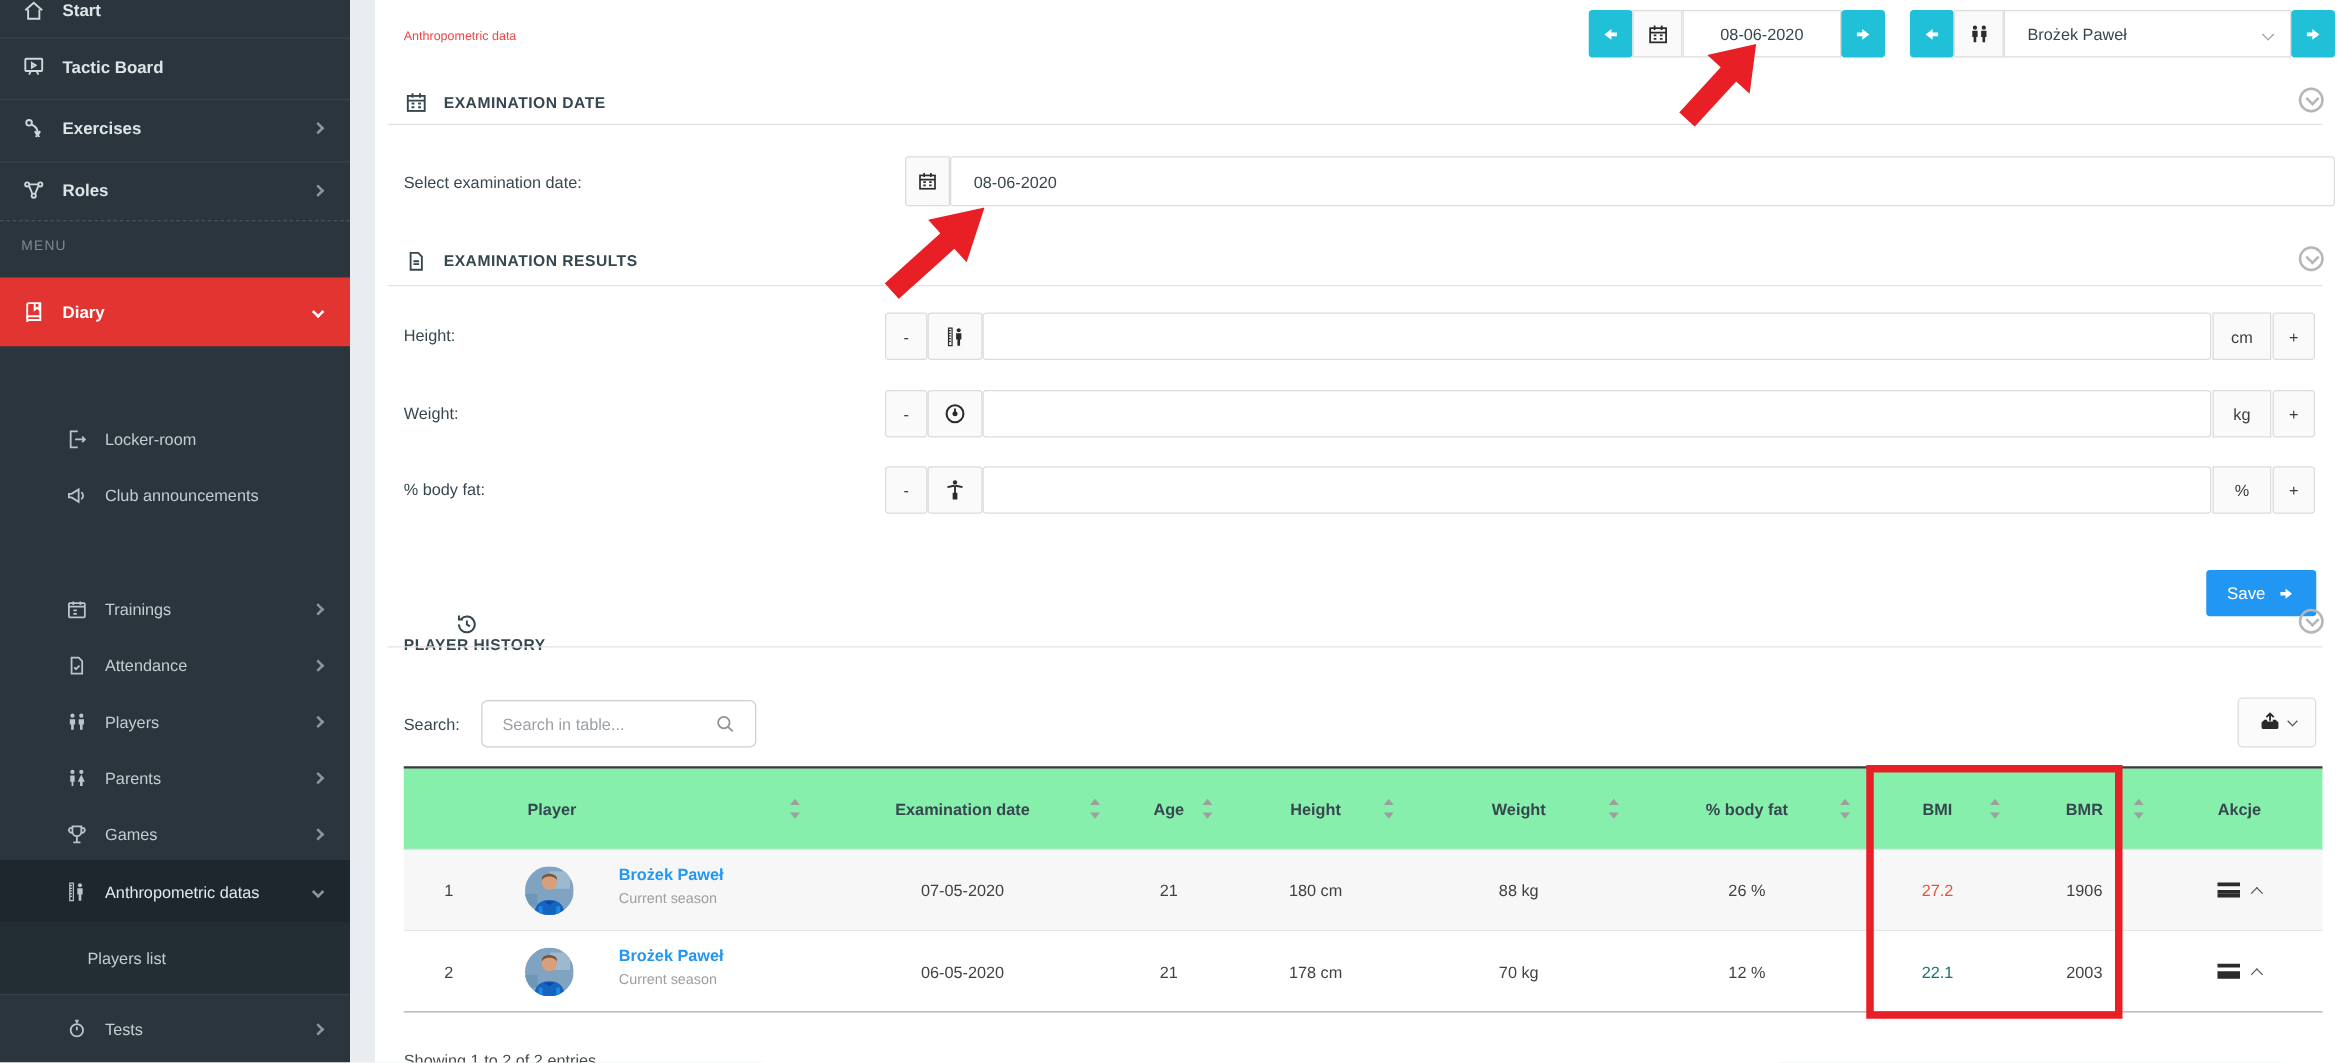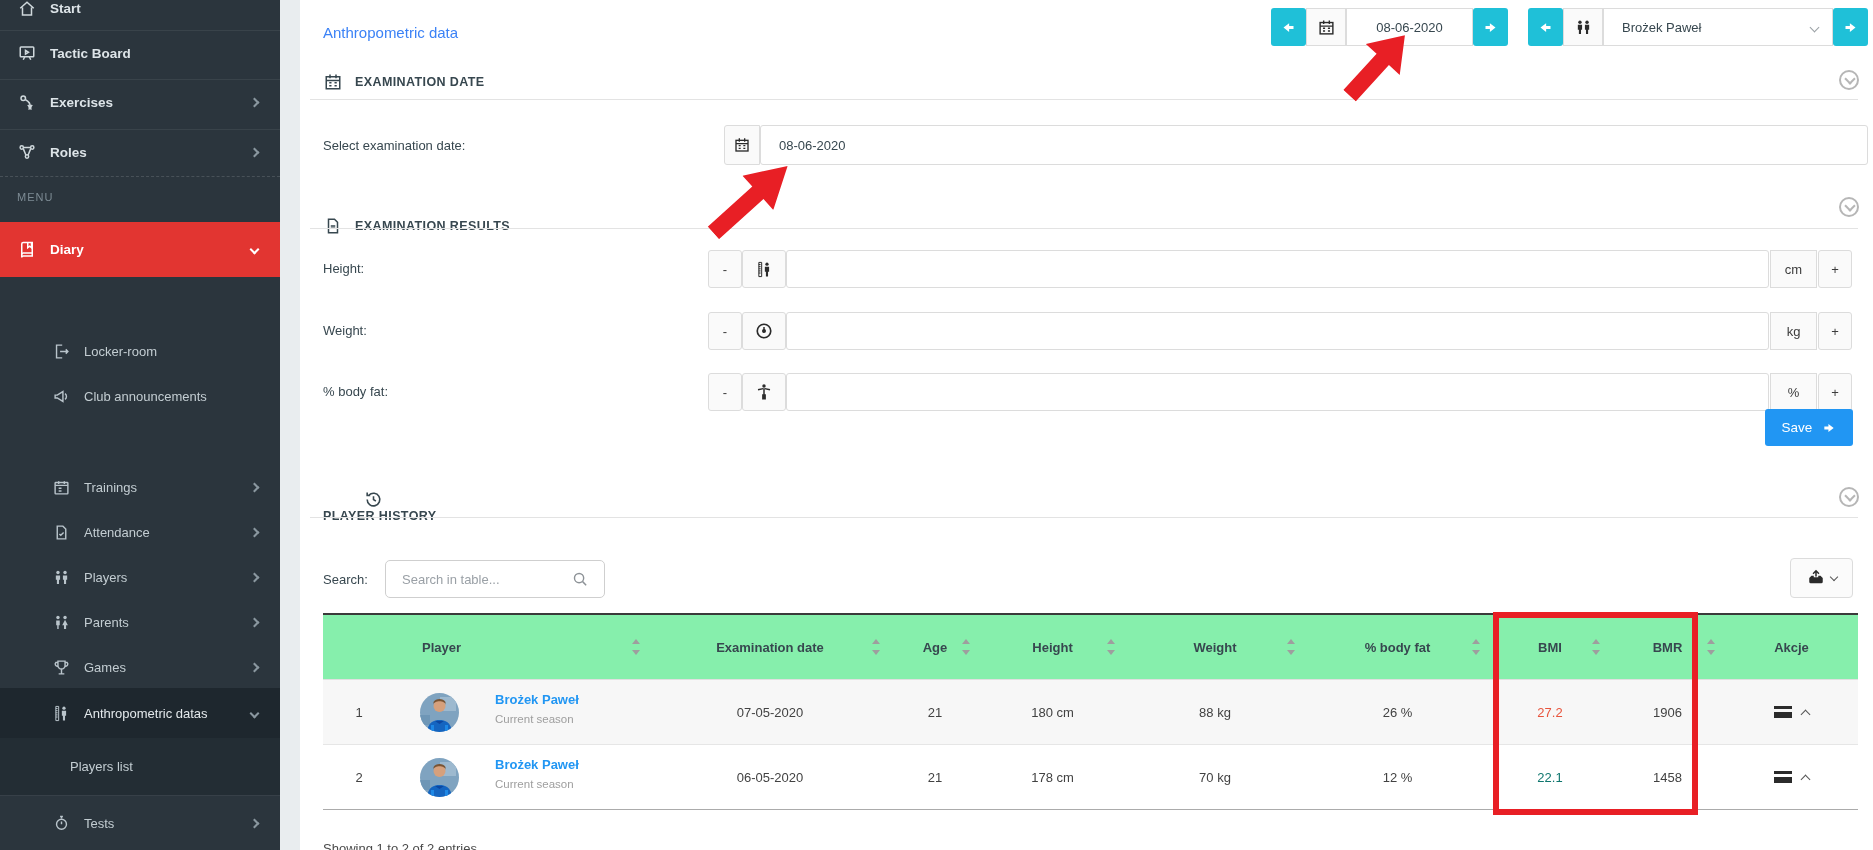--- a/index.html
+++ b/index.html
@@ -24,42 +24,42 @@
   .sub-item.active .lbl { color:#e4e9ec; }
   .subsub { background:#232d34; }
   .subsub .lbl { left:70px; }
   .chev { position:absolute; right:22px; width:7px; height:7px; border-right:2px solid #8a979f; border-bottom:2px solid #8a979f; }
   .chev.right { transform:rotate(-45deg); }
   .chev.down { transform:rotate(45deg); }
   .chev.white { border-color:#ffffff; }
 
   
   .content { position:absolute; left:300px; top:0; width:1573px; height:850px; background:#ffffff; z-index:4; }
-  .page-title { position:absolute; left:23px; top:24px; font-size:15px; color:#3b82f6; }
+  .page-title { position:absolute; left:23px; top:24px; font-size:10px; color:#ef4444; }
 
   .section-head { position:absolute; display:flex; align-items:center; color:#37474f; }
   .section-head .s-icon { width:20px; height:20px; margin-right:12px; display:flex; align-items:center; justify-content:center; color:#37474f; }
   .section-head .s-title { font-size:12.5px; font-weight:bold; letter-spacing:0.4px; }
   .divider { position:absolute; left:10px; width:1548px; height:1px; background:#e3e3e3; }
   .collapse-circle { position:absolute; width:20px; height:20px; border:2px solid #b6b6b6; border-radius:50%; cursor:pointer; }
   .collapse-circle::after { content:""; position:absolute; left:4.5px; top:3px; width:6px; height:6px; border-right:2px solid #b6b6b6; border-bottom:2px solid #b6b6b6; transform:rotate(45deg); }
 
   .field-label { position:absolute; left:23px; font-size:13px; color:#37474f; }
 
   .btn-box { position:absolute; background:#fafafa; border:1px solid #dcdcdc; border-radius:3px; display:flex; align-items:center; justify-content:center; color:#3c3c3c; font-size:13px; cursor:pointer; }
   .inp { position:absolute; background:#fff; border:1px solid #dcdcdc; border-radius:3px; font-size:13px; color:#37474f; padding:0 18px; font-family:"Liberation Sans",sans-serif; }
 
   
   .cyan-btn { position:absolute; width:35px; height:38px; background:#1fc0d8; border:none; border-radius:3px; display:flex; align-items:center; justify-content:center; cursor:pointer; }
   .icon-box { position:absolute; width:40px; height:38px; background:#fafafa; border:1px solid #dcdcdc; display:flex; align-items:center; justify-content:center; color:#2b2b2b; cursor:pointer; }
   .hdr-field { position:absolute; height:38px; background:#fff; border:1px solid #dcdcdc; display:flex; align-items:center; font-size:13px; color:#37474f; }
   .select-caret { position:absolute; right:14px; top:15px; width:7px; height:7px; border-right:1.5px solid #9aa0a4; border-bottom:1.5px solid #9aa0a4; transform:rotate(45deg); }
 
   
-  .save-btn { position:absolute; left:1465px; top:409px; width:88px; height:37px; background:#2196f3; border:none; border-radius:3px; color:#fff; font-size:13.5px; display:flex; align-items:center; justify-content:center; gap:10px; cursor:pointer; font-family:"Liberation Sans",sans-serif; }
+  .save-btn { position:absolute; left:1465px; top:456px; width:88px; height:37px; background:#2196f3; border:none; border-radius:3px; color:#fff; font-size:13.5px; display:flex; align-items:center; justify-content:center; gap:10px; cursor:pointer; font-family:"Liberation Sans",sans-serif; }
 
   
   .search-inp { position:absolute; left:85px; top:560px; width:220px; height:38px; border:1px solid #cfcfcf; border-radius:5px; padding:0 34px 0 16px; font-size:13px; color:#000000; font-family:"Liberation Sans",sans-serif; }
   .search-inp::placeholder { color:#9aa0a6; }
   .search-glyph { position:absolute; left:272px; top:571px; color:#8d9297; }
   .export-btn { position:absolute; left:1490px; top:558px; width:63px; height:40px; background:#fbfbfb; border:1px solid #dcdcdc; border-radius:4px; display:flex; align-items:center; justify-content:center; gap:6px; cursor:pointer; color:#2b2b2b; }
   .export-btn .mini-chev { width:6px; height:6px; border-right:1.5px solid #555; border-bottom:1.5px solid #555; transform:rotate(45deg); margin-top:-3px; }
 
   
   .tbl-topline { position:absolute; left:23px; top:613px; width:1535px; height:2px; background:#3a3a3a; }
@@ -326,21 +326,21 @@
 
   <div class="field-label" style="top:138px;">Select examination date:</div>
   <div class="icon-box" style="left:424px; top:125px; width:36px; height:40px; border-radius:3px 0 0 3px;">
     <svg width="16" height="16" viewBox="0 0 24 24" fill="none" stroke="#2b2b2b" stroke-width="2">
         <rect x="3" y="5" width="18" height="16"></rect>
         <path d="M3 10h18M8 2v5M16 2v5M7 13h3M14 13h3M7 17h3M14 17h3"></path>
       </svg>
   </div>
   <input class="inp" style="left: 460px; top: 125px; width: 1108px; height: 40px;" value="08-06-2020">
 
-  <div class="section-head" style="left:23px; top:216px;">
+  <div class="section-head" style="left:23px; top:199px;">
     <span class="s-icon">
       <svg width="18" height="18" viewBox="0 0 24 24" fill="none" stroke="#37474f" stroke-width="2">
           <path d="M14 3H6v18h12V7z"></path>
           <path d="M9 12h6M9 15h6"></path>
         </svg>
     </span>
     <span class="s-title">EXAMINATION RESULTS</span>
   </div>
   <div class="collapse-circle" style="left:1539px; top:197px;"></div>
   <div class="divider" style="top:228px;"></div>
@@ -535,21 +535,21 @@
         <div class="p-link">Brożek Paweł</div>
         <div class="p-season">Current season</div>
       </span>
     </div>
     <div class="t-cell c3">06-05-2020</div>
     <div class="t-cell c4">21</div>
     <div class="t-cell c5">178 cm</div>
     <div class="t-cell c6">70 kg</div>
     <div class="t-cell c7">12 %</div>
     <div class="t-cell c8 bmi-normal">22.1</div>
-    <div class="t-cell c9">1458</div>
+    <div class="t-cell c9">2003</div>
     <div class="t-cell c10">
       <span class="akcje-icons">
         <span class="burger"></span>
         <span class="caret-up"></span>
       </span>
     </div>
   </div>
 
   <div class="tbl-footer">Showing 1 to 2 of 2 entries</div>
 

